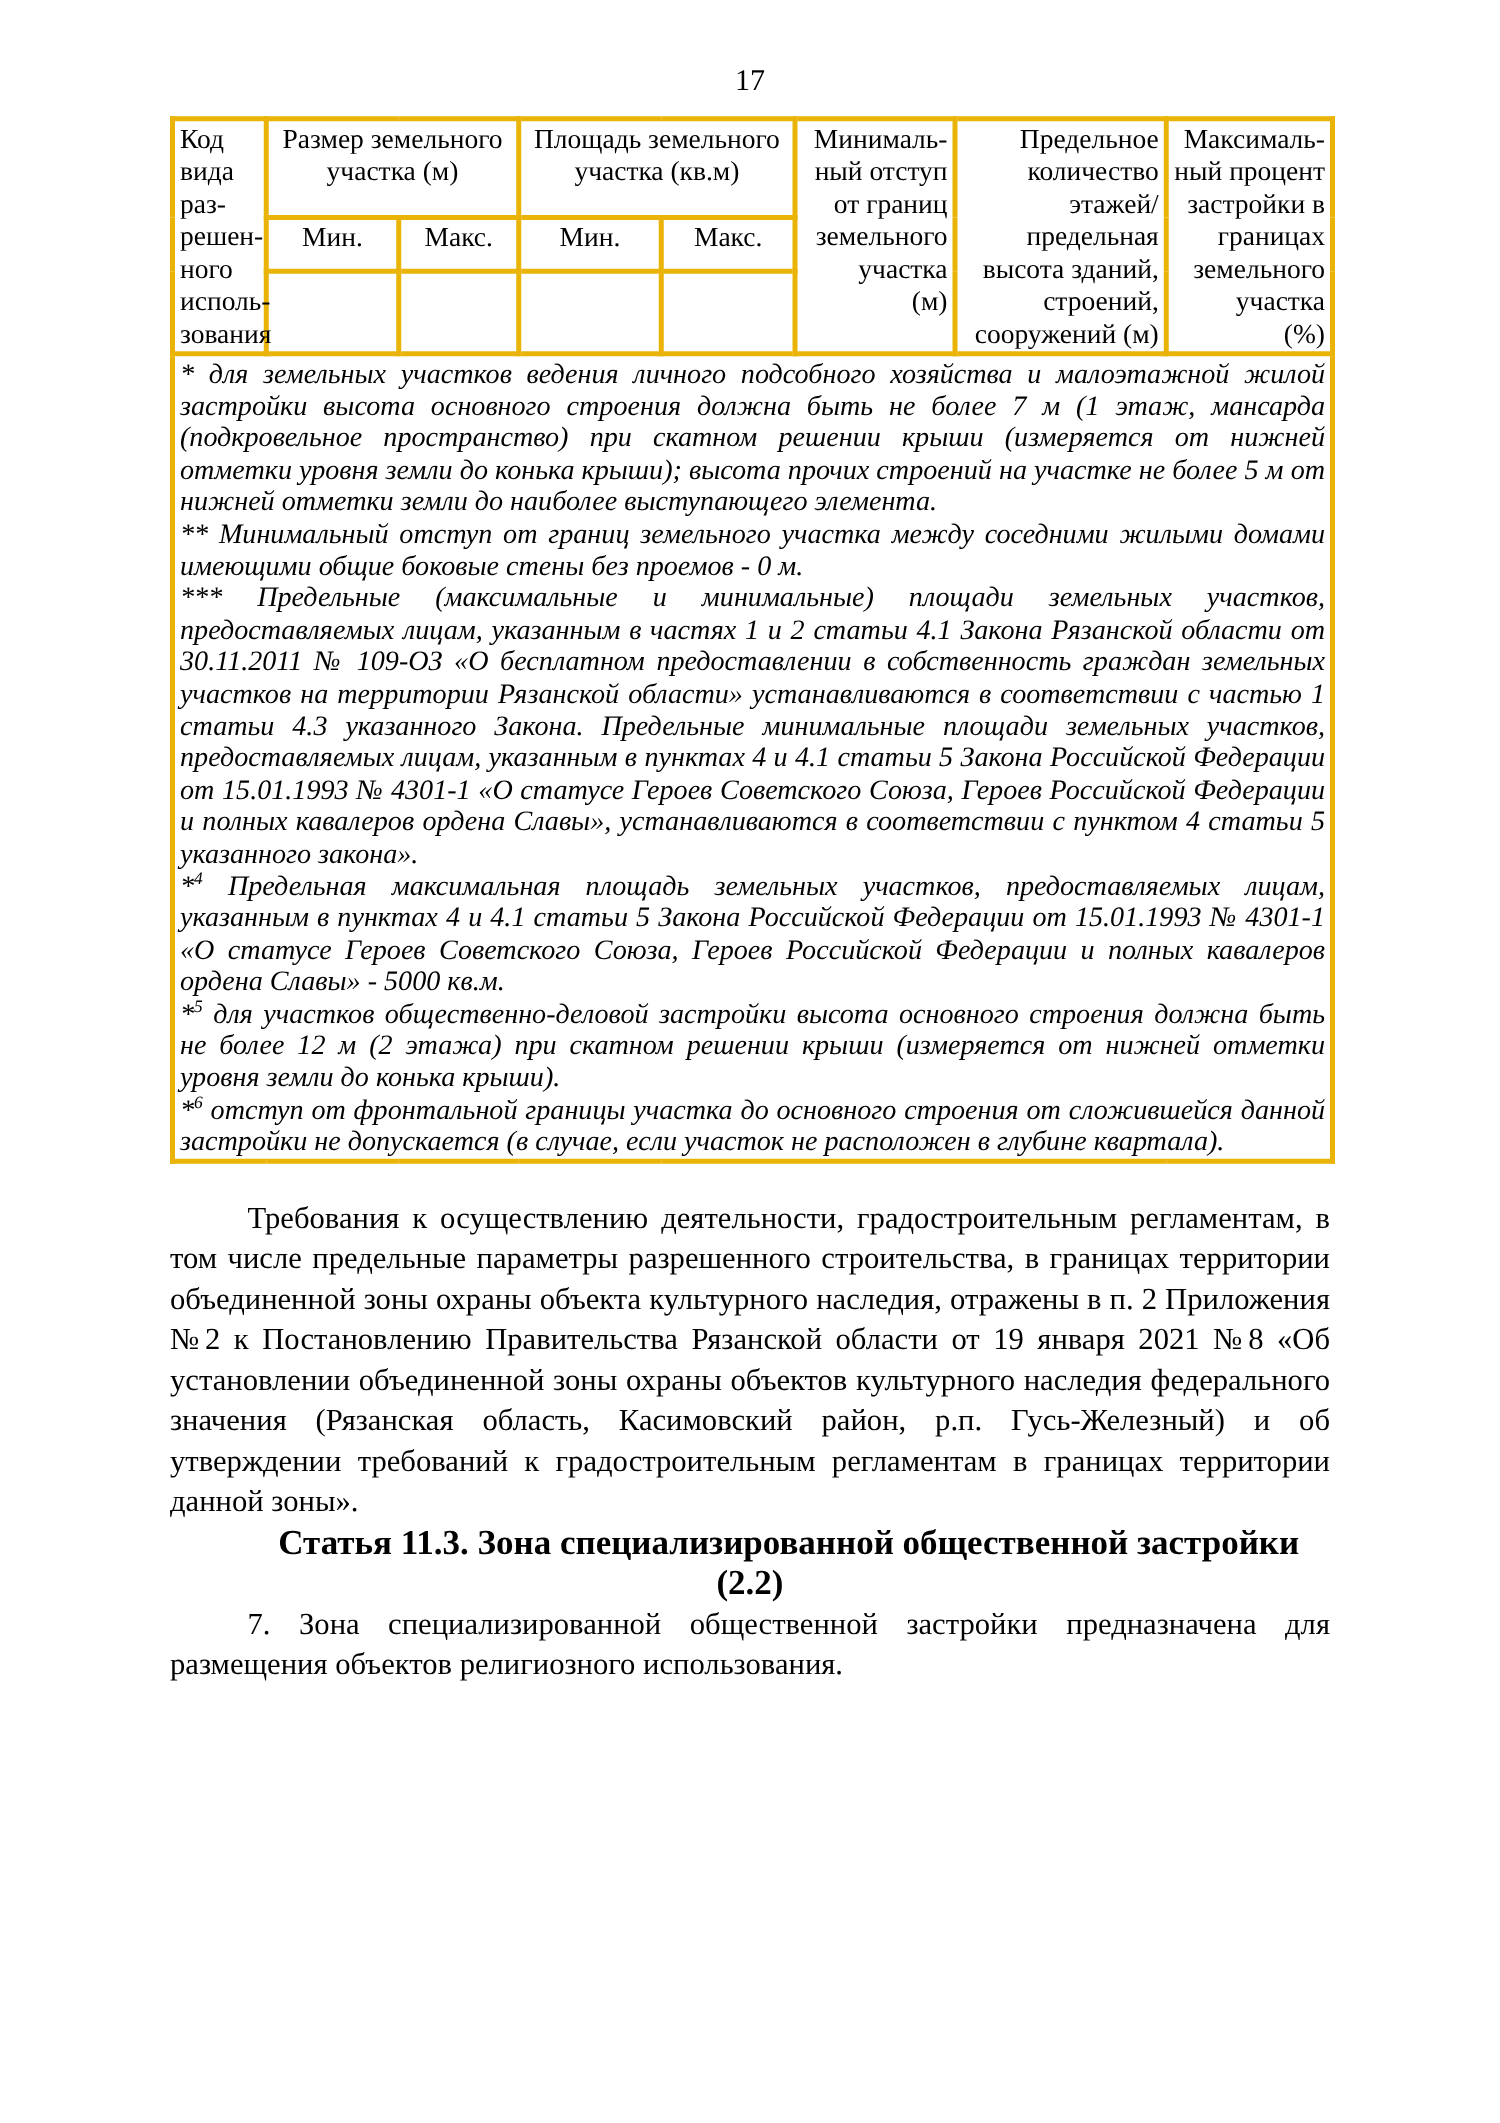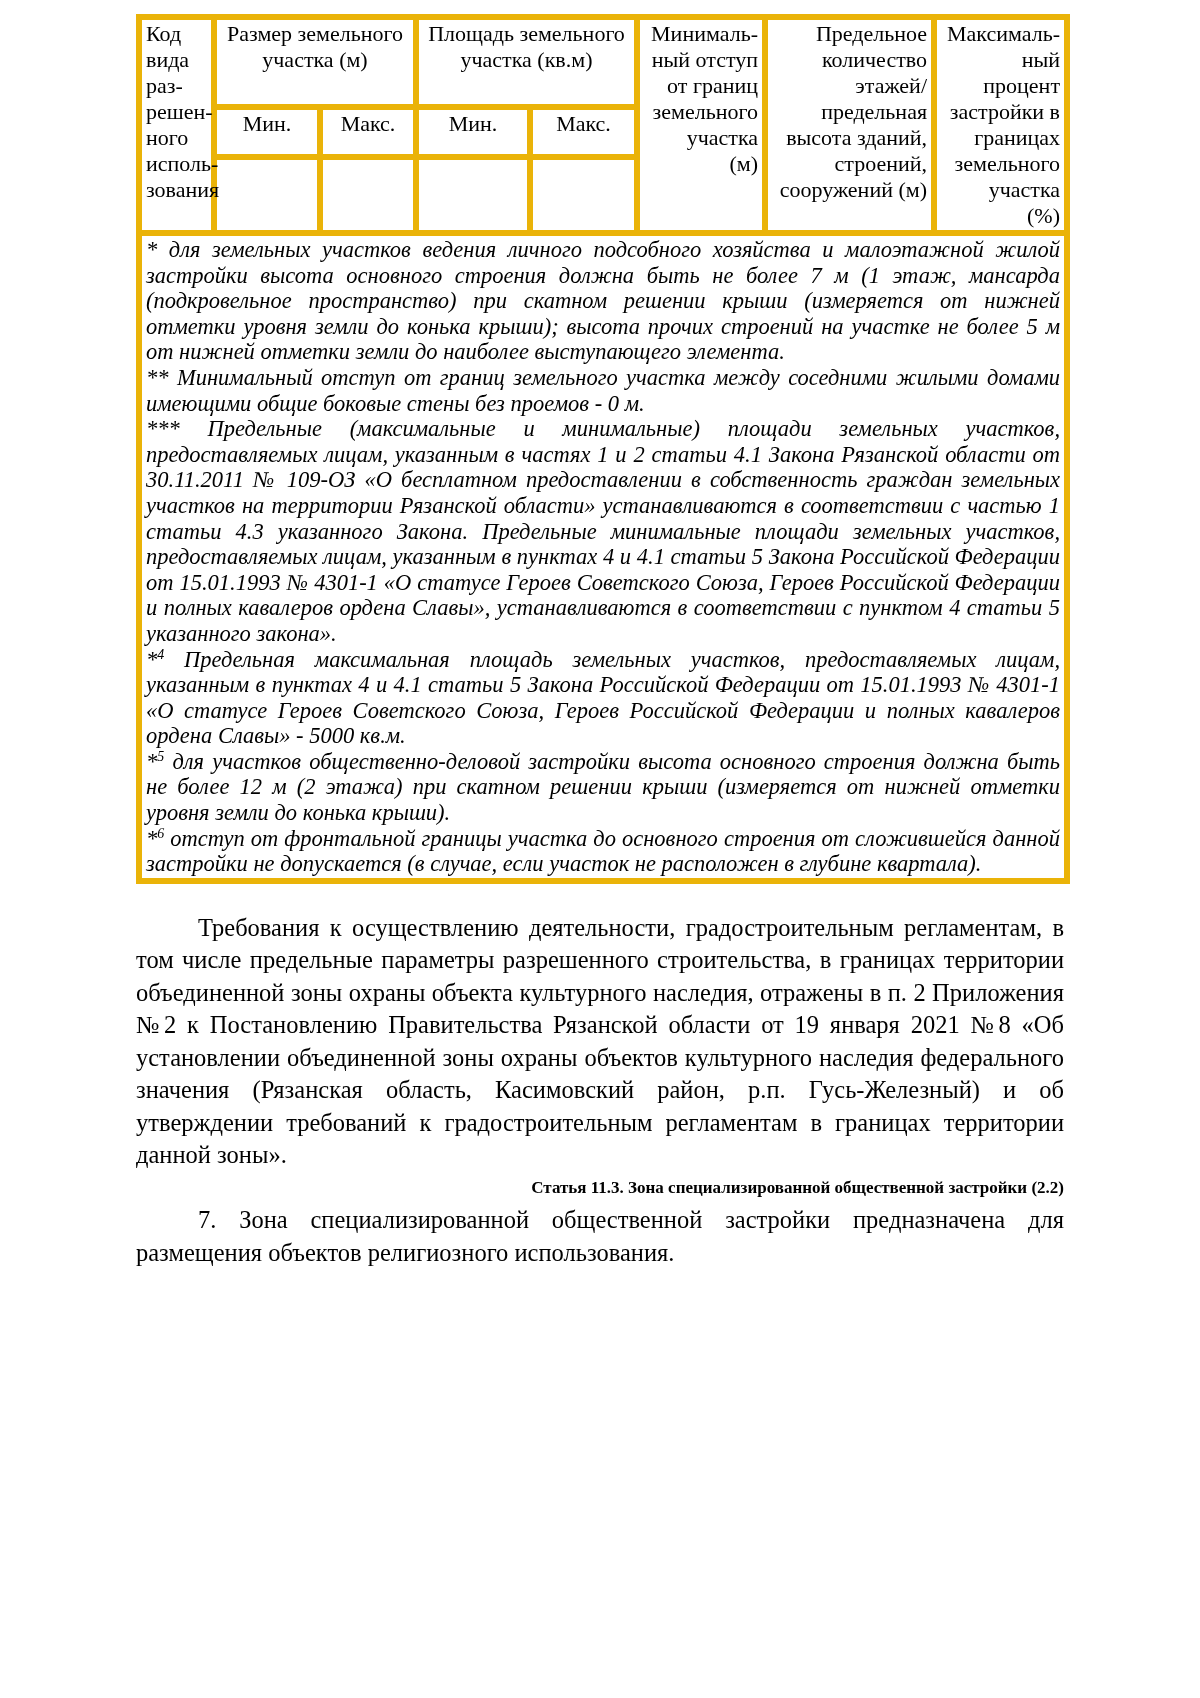--- a/index.html
+++ b/index.html
@@ -9,48 +9,49 @@
     background: #ffffff; color: #000000;
     font-family: "Liberation Serif", "DejaVu Serif", serif;
     overflow: hidden;
   }
   .page { position: relative; width: 1200px; height: 1698px; background: #fff; }
   .page-number { padding-top: 52px; text-align: center; font-size: 24px; }
   .content { width: 928px; margin: 14px auto 0 auto; }
 
   table.params { border-collapse: collapse; table-layout: fixed; width: 928px; }
   table.params td {
-    border: 6px solid #eab308;
+    border: 4px solid #eab308;
     font-size: 22px; line-height: 26px;
     padding: 1px 4px; vertical-align: top;
   }
   td.c-code { white-space: pre-line; text-align: left; padding-left: 12px; }
   td.c-title { white-space: pre-line; text-align: center; font-family: Liberation Serif, serif; }
   tr.row-titles td { height: 76px; }
   tr.row-sub td { height: 42px; text-align: center; border-radius: 18px; }
   tr.row-empty td { height: 64px; }
   td.c-mid { white-space: pre-line; text-align: right; }
 
   td.fn-cell { text-align: justify; padding: 3px 8px 8px 8px; font-style: italic; }
   .fn { margin: 0; font-size: 22.5px; line-height: 25.6px; text-align: justify; }
   .fn sup { font-size: 0.62em; line-height: 0; }
   .fn-marker { white-space: nowrap; }
 
   .body-text { margin-top: 28px; font-size: 24.5px; line-height: 32.5px; text-align: justify; }
   .body-text p { margin: 0; text-indent: 62px; font-family: Liberation Serif, serif; }
   .heading {
-    text-align: right; font-weight: bold; font-size: 17px;
+    text-align: center; font-weight: bold; font-size: 28px;
     margin: 48px 0 46px 0; text-indent: 0;
   }
 </style>
 </head>
 <body>
 
 <div class="page">
 
+  <div class="page-number">17</div>
 
   <div class="content">
 
     <table class="params">
       <colgroup>
         <col style="width:75px">
           <col style="width:106px">
           <col style="width:96px">
         <col style="width:114px">
           <col style="width:107px">

